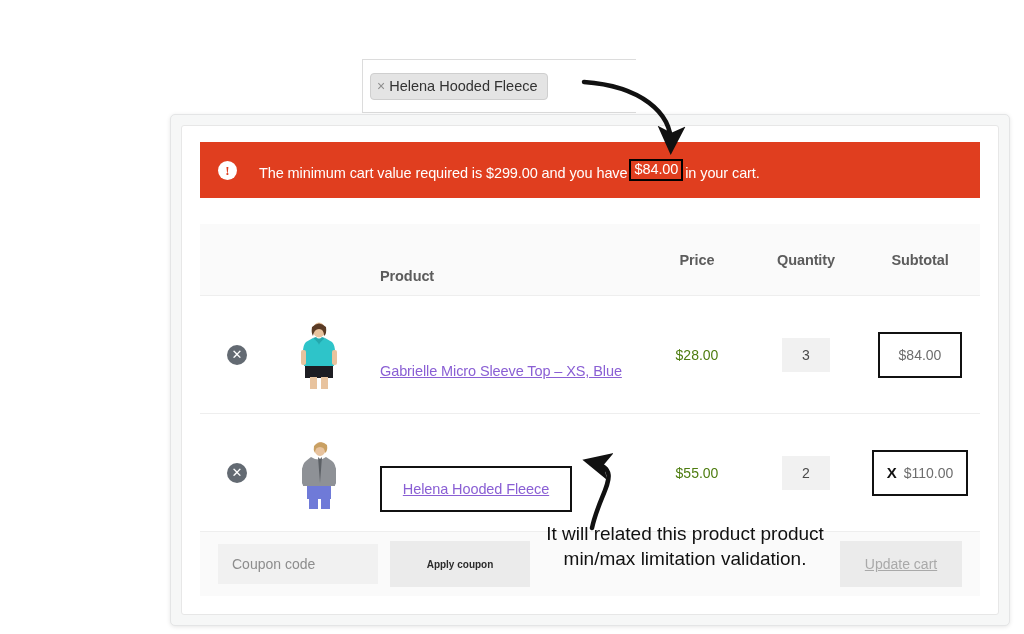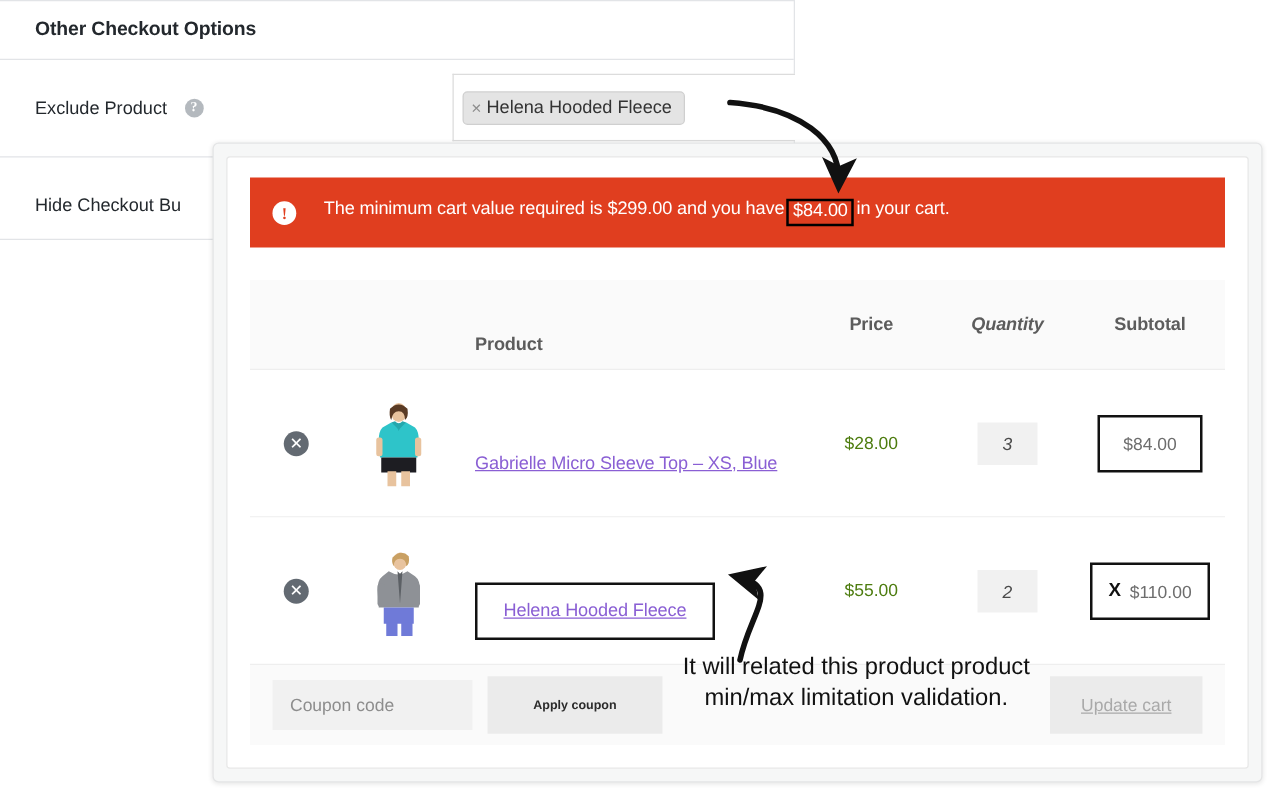--- a/index.html
+++ b/index.html
@@ -97,21 +97,21 @@
   .notice-icon {
     width: 19px; height: 19px; border-radius: 50%;
     background: #ffffff; color: #e03e1f;
     display: flex; align-items: center; justify-content: center;
     font-size: 13px; font-weight: bold; line-height: 1;
     flex: 0 0 auto;
     font-family: "Liberation Serif", serif;
   }
   .notice-text {
     margin-left: 22px; font-size: 14.5px; letter-spacing: -0.1px;
-    display: flex; align-items: flex-start;
+    display: flex; align-items: flex-end;
   }
   .highlight-box {
     border: 2px solid #000000;
     padding: 1px 3px; margin: 0 2px;
     display: inline-block; line-height: 1.05;
   }
 
   
   .cart-table { width: 100%; margin-top: 26px; }
   .thead {
@@ -122,21 +122,21 @@
   .tr {
     height: 118px;
     display: flex; align-items: center;
     border-bottom: 1px solid #eeeeee;
     background: #ffffff;
   }
   .c-remove  { width: 74px;  display:flex; justify-content:center; align-items:center; }
   .c-thumb   { width: 90px;  display:flex; justify-content:center; align-items:flex-start; }
   .c-name    { flex: 1 1 auto; padding-left: 16px; margin-top: 32px; }
   .c-price   { width: 110px; text-align: center; }
-  .c-qty     { width: 108px; display:flex; justify-content:center;font-style:italic; }
+  .c-qty     { width: 108px; display:flex; justify-content:center; }
   .c-sub     { width: 120px; display:flex; justify-content:center;text-align:right; }
 
   .th { font-size: 14.5px; color: #5c5c5c; font-weight: bold; letter-spacing: -0.1px; }
   .th.c-name { padding-left: 16px; text-align: left; }
 
   .remove-btn {
     width: 20px; height: 20px; border-radius: 50%;
     background: #636a72; color: #ffffff;
     display: flex; align-items: center; justify-content: center;
     font-size: 13px; line-height: 1; cursor: pointer;
@@ -209,34 +209,20 @@
   .arrow-layer {
     position: absolute; left:0; top:0; width:1024px; height:634px;
     pointer-events: none; z-index: 35;
   }
 </style>
 </head>
 <body>
 
 <div id="root">
 
-  <div class="settings-panel">
-    <div class="settings-header">
-      <span class="settings-header-title">Other Checkout Options</span>
-    </div>
-
-    <div class="settings-row">
-      <span class="settings-label">Exclude Product</span>
-      <span class="help-icon">?</span>
-    </div>
-
-    <div class="settings-row">
-      <span class="settings-label">Hide Checkout Bu</span>
-    </div>
-  </div>
 
   <div class="select2-box">
     <span class="tag-chip">
       <span class="tag-x">×</span>
       <span>Helena Hooded Fleece</span>
     </span>
   </div>
 
   <div class="cart-outer">
     <div class="cart-inner">

